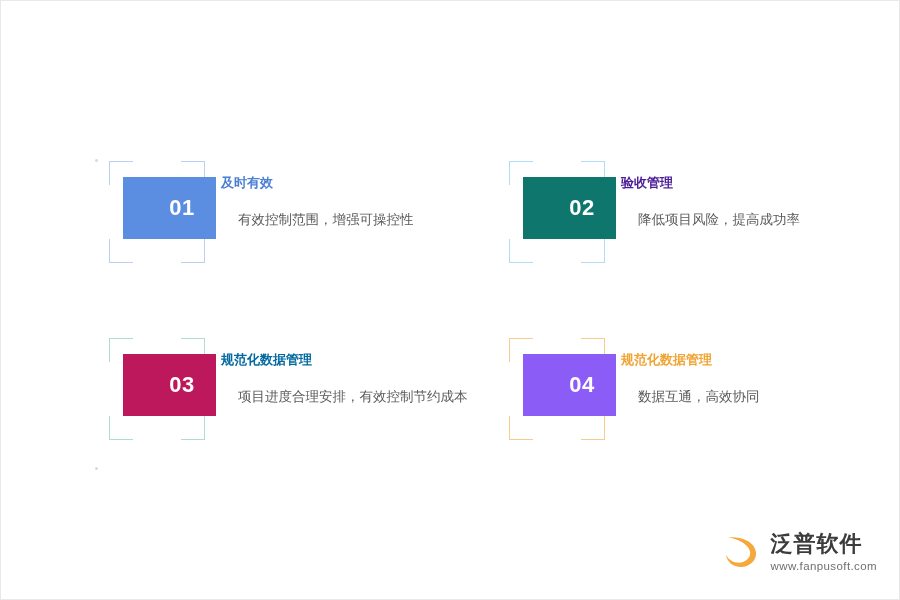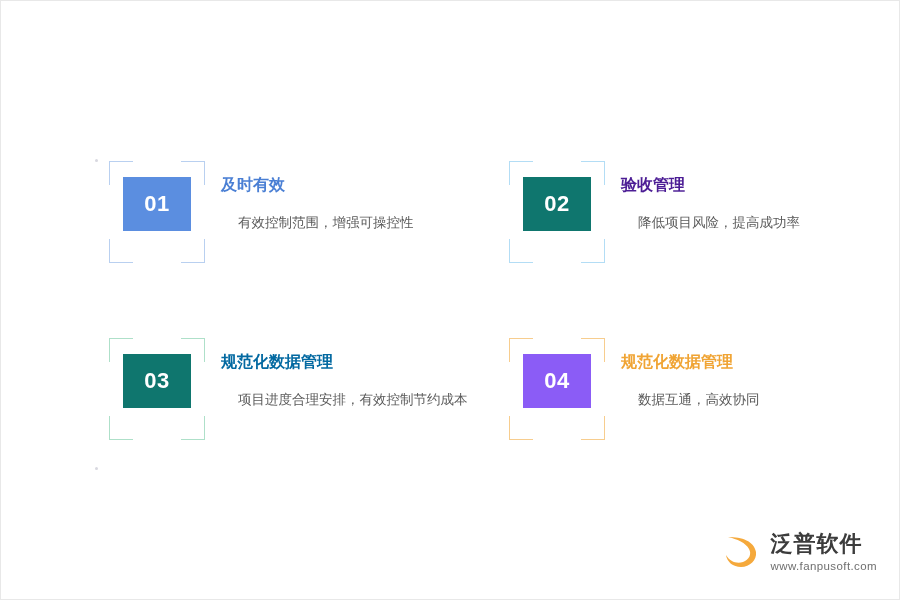--- a/index.html
+++ b/index.html
@@ -70,36 +70,37 @@
   .bracket.b-tl { left: 0; top: 0; border-left: 1px solid; border-top: 1px solid; }
   .bracket.b-tr { right: 0; top: 0; border-right: 1px solid; border-top: 1px solid; }
   .bracket.b-bl { left: 0; bottom: 0; border-left: 1px solid; border-bottom: 1px solid; }
   .bracket.b-br { right: 0; bottom: 0; border-right: 1px solid; border-bottom: 1px solid; }
 
   .badge {
     position: absolute;
     left: 14px;
     top: 16px;
     width: 68px;
-    height: 54px;
+    height: 62px;
     display: flex;
     align-items: center;
     justify-content: center;
     color: #ffffff;
     font-size: 22px;
     font-weight: bold;
     letter-spacing: 0.5px;
+    padding-left: 25px;
   }
 
   .card-text {
     padding-left: 16px;
     padding-top: 14px;
   }
   .card-title {
-    font-size: 16px;
+    font-size: 13px;
     font-weight: bold;
     line-height: 1.2;
     margin: 0 0 14px 0;
   }
   .card-desc {
     font-size: 13.5px;
     color: #5a5a5a;
     line-height: 1.75;
     margin: 17px;
     max-width: 280px;
@@ -184,21 +185,21 @@
     </div>
 
     <div class="row r2">
 
       <div class="card">
         <div class="badge-wrap">
           <span class="bracket b-tl" style="border-color:#aee0c9"></span>
           <span class="bracket b-tr" style="border-color:#aee0c9"></span>
           <span class="bracket b-bl" style="border-color:#aee0c9"></span>
           <span class="bracket b-br" style="border-color:#aee0c9"></span>
-          <span class="badge" style="background:#0f766e">03</span>
+          <span class="badge" style="background:#be185d">03</span>
         </div>
         <div class="card-text">
           <p class="card-title" style="color:#0369a1">规范化数据管理</p>
           <p class="card-desc">项目进度合理安排，有效控制节约成本</p>
         </div>
       </div>
 
       <div class="card right">
         <div class="badge-wrap">
           <span class="bracket b-tl" style="border-color:#f7cd8e"></span>

